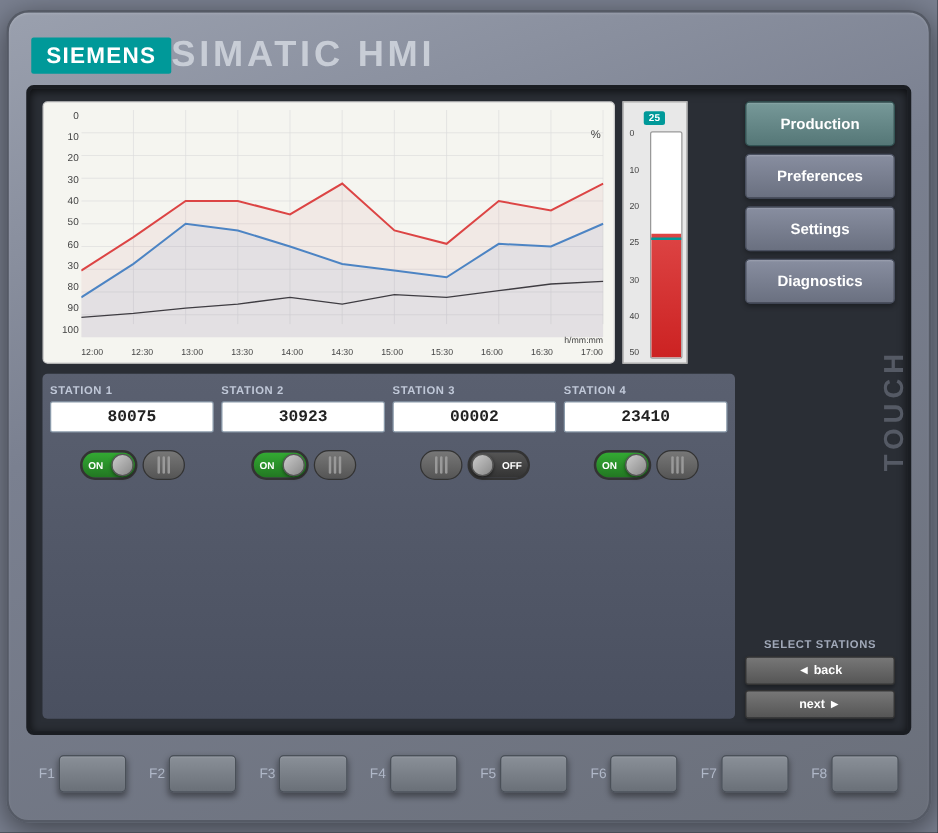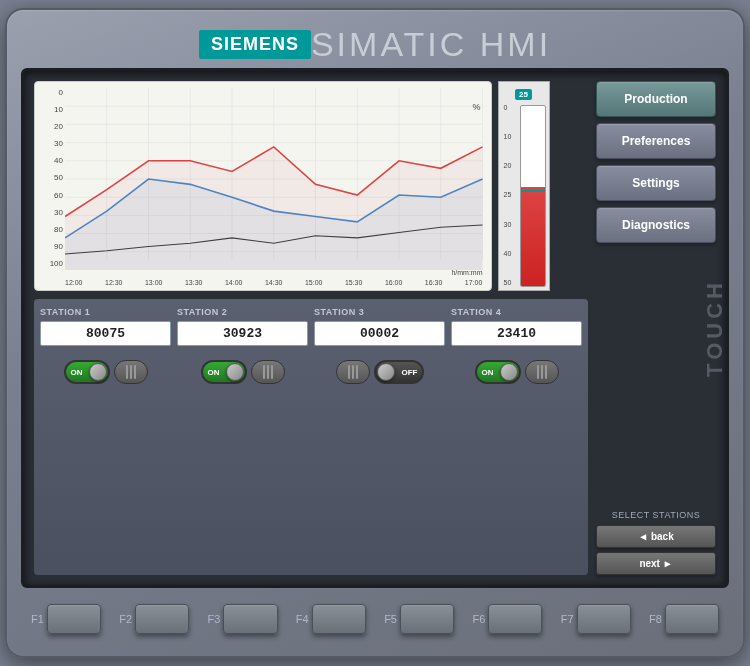--- a/index.html
+++ b/index.html
@@ -25,38 +25,38 @@
       display: flex;
       flex-direction: column;
       padding: 10px 14px 8px;
       position: relative;
     }
 
     
     .top-bar {
       display: flex;
       align-items: center;
-      justify-content: center;
+      justify-content: flex-start;
       height: 48px;
       padding: 0 4px;
       flex-shrink: 0;
     }
     .siemens-logo {
       background: #009999;
       color: white;
       font-size: 18px;
       font-weight: bold;
       padding: 4px 12px;
       letter-spacing: 1px;
       border-radius: 2px;
     }
     .hmi-title {
       color: #c8cdd6;
-      font-size: 34px;
-      font-weight: 400;
+      font-size: 29px;
+      font-weight: 700;
       letter-spacing: 3px;
     }
 
     
     .screen-area {
       flex: 1;
       background: #2a2e35;
       border-radius: 6px;
       border: 3px solid #1a1d22;
       box-shadow: inset 0 2px 8px rgba(0,0,0,0.7);
@@ -321,21 +321,21 @@
     }
     .ridged-btn .ridge {
       width: 2px;
       height: 14px;
       background: #999;
       border-radius: 1px;
     }
     .select-label {
       color: #a0a8b8;
       font-size: 9px;
-      font-weight: normal;
+      font-weight: bold;
       letter-spacing: 0.5px;
       text-align: center;
       margin-bottom: 5px;
     }
     .select-buttons {
       display: flex;
       gap: 4px;
       flex-direction: column;
     }
     .select-btn {

